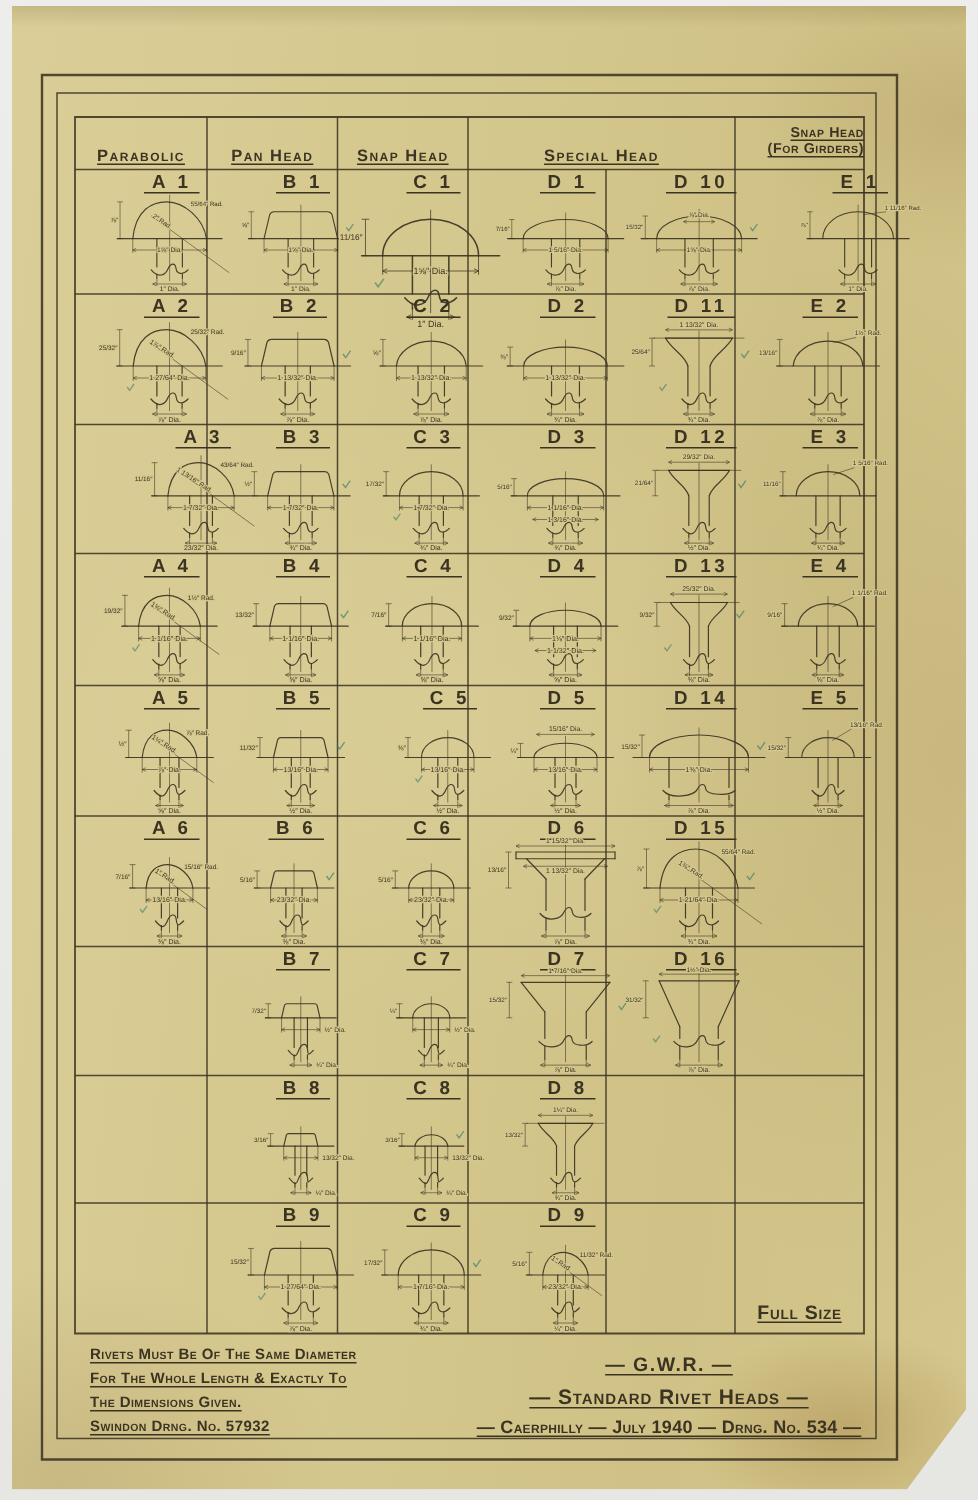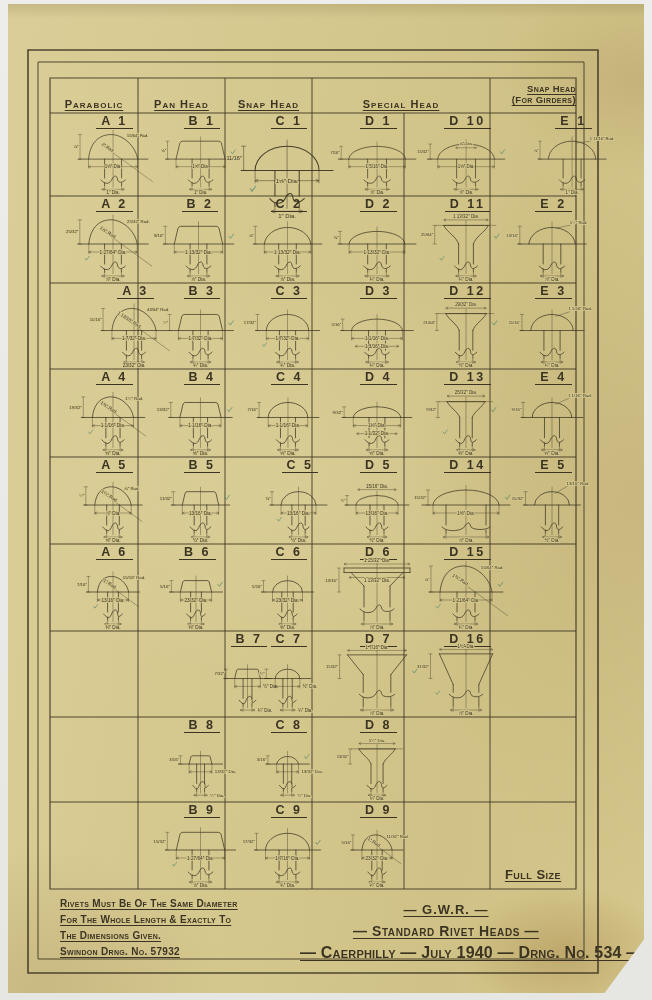--- a/index.html
+++ b/index.html
@@ -31,21 +31,21 @@
           letter-spacing:2.5px;line-height:14px;}
   .clabel i{font-style:normal;border-bottom:1.3px solid var(--ink,#3b3422);padding:0 5px;}
   .cell svg{position:absolute;left:0;top:14px;width:100%;height:calc(100% - 15px);overflow:visible;}
   .notes{position:absolute;left:60px;top:896px;width:270px;font-size:10px;letter-spacing:.3px;
          font-weight:600;line-height:16px;}
   .notes div{text-decoration:underline;text-underline-offset:2px;}
   .titleblock{position:absolute;left:300px;top:902px;width:292px;text-align:center;font-weight:600;}
   .titleblock div{text-decoration:underline;text-underline-offset:2px;white-space:nowrap;}
   .t1{font-size:13px;margin-bottom:6px;letter-spacing:1px;}
   .t2{font-size:14px;margin-bottom:5px;letter-spacing:.6px;}
-  .t3{font-size:16px;letter-spacing:.2px;}
+  .t3{font-size:12px;letter-spacing:.2px;}
   .fullsize{position:absolute;left:494px;top:867px;width:78px;text-align:center;font-size:13px;
             font-weight:600;letter-spacing:.5px;text-decoration:underline;text-underline-offset:2px;}
 </style>
 </head>
 <body>
 
 <div class="paper">
   <div class="work">
     <svg id="grid" viewBox="0 0 652 1000">
         <g fill="none" stroke="#3b3422" stroke-opacity=".88">
@@ -1199,21 +1199,21 @@
               <text x="57" y="11" font-size="4.3" text-anchor="start" fill="#3b3422">55/64″ Rad.</text>
               <text x="42" y="43.5" font-size="4.7" text-anchor="middle" fill="#d5c88e" stroke="#d5c88e" stroke-width="1.5">1 21/64″ Dia.</text>
               <text x="42" y="43.5" font-size="4.7" text-anchor="middle" fill="#3b3422">1 21/64″ Dia.</text>
               <text x="42" y="71" font-size="4.7" text-anchor="middle" fill="#d5c88e" stroke="#d5c88e" stroke-width="1.5">¾″ Dia.</text>
               <text x="42" y="71" font-size="4.7" text-anchor="middle" fill="#3b3422">¾″ Dia.</text>
               <text x="5.5" y="22.5" font-size="4.3" text-anchor="end" fill="#d5c88e" stroke="#d5c88e" stroke-width="1.5">⅞″</text>
               <text x="5.5" y="22.5" font-size="4.3" text-anchor="end" fill="#3b3422">⅞″</text>
             </g>
           </svg>
         </div>
-        <div class="cell" style="left: 138px; top: 631px; width: 87px; height: 86px; margin-left: 47px;">
+        <div class="cell" style="left: 138px; top: 631px; width: 87px; height: 86px;">
           <div class="clabel"><i>B 7</i></div>
           <svg viewBox="0 0 87 72" preserveAspectRatio="xMidYMin meet">
             <g fill="none" stroke="#3b3422" stroke-width=".8" stroke-opacity=".92" stroke-linecap="round">
               <path d="M29 34 L31 25.5 Q31.5 24.5,32.5 24.5 L51.5 24.5 Q52.5 24.5,53 25.5 L55 34"></path>
               <path d="M18 34 L66 34"></path>
               <path d="M37.5 34 V54 M46.5 34 V54"></path>
               <path d="M37.5 59 V62 M46.5 59 V62"></path>
               <path d="M33.5 56 C38.5 62,39 60,41 55 C43 51,46 51,46.5 55 C47 59,46.5 60,50.5 56"></path>
             </g>
             <g fill="none" stroke="#3b3422" stroke-width=".45" stroke-opacity=".85">

